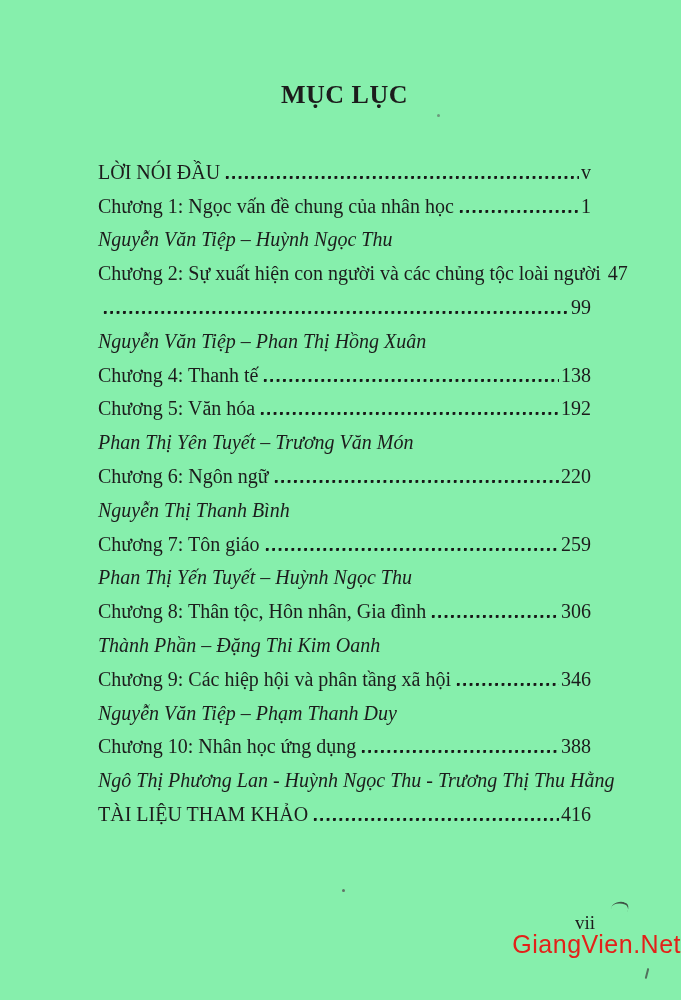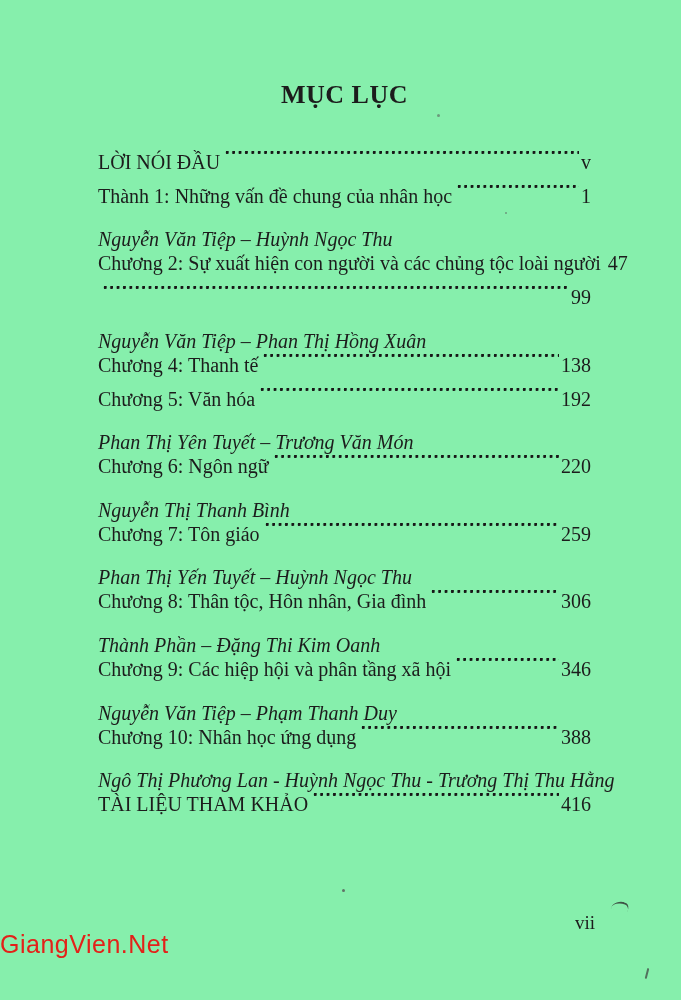--- a/index.html
+++ b/index.html
@@ -25,20 +25,21 @@
   .doc-title {
     text-align: center;
     font-weight: bold;
     font-size: 26px;
     letter-spacing: 0.5px;
     margin: 0 0 40px 0;
     line-height: 30px;
   }
   .toc-row {
     display: flex;
+    align-items: flex-end;
     height: 33.8px;
     font-size: 20px;
     white-space: nowrap;
   }
   .toc-row .label { flex: 0 0 auto; line-height: 24px; }
   .toc-row .dots {
     flex: 1 1 auto;
     height: 5px;
     margin: 0 2px 4px 5px;
     background-image: radial-gradient(circle at 2.2px 2.4px, #171717 1.35px, rgba(0,0,0,0) 1.8px);
@@ -60,21 +61,21 @@
     position: absolute;
     top: 912px;
     right: 86px;
     font-size: 19px;
   }
   .watermark {
     position: absolute;
     top: 930px;
     left: 0;
     width: 100%;
-    text-align: left;
+    text-align: right;
     font-family: "Liberation Sans", "DejaVu Sans", sans-serif;
     font-size: 25px;
     letter-spacing: 0.5px;
     color: #e32119;
   }
   
   .speck {
     position: absolute;
     background: #555;
     border-radius: 50%;
@@ -110,21 +111,21 @@
 
     <div class="toc">
 
       <div class="toc-row">
         <span class="label">LỜI NÓI ĐẦU</span>
         <span class="dots"></span>
         <span class="pg">v</span>
       </div>
 
       <div class="toc-row">
-        <span class="label">Thành 1: Những vấn đề chung của nhân học</span>
+        <span class="label">Chương 1: Ngọc vấn đề chung của nhân học</span>
         <span class="dots"></span>
         <span class="pg">1</span>
       </div>
       <div class="authors-row">Nguyễn Văn Tiệp – Huỳnh Ngọc Thu</div>
 
       <div class="toc-row">
         <span class="label">Chương 2: Sự xuất hiện con người và các chủng tộc loài người</span>
         <span class="dots"></span>
         <span class="pg">47</span>
       </div>

